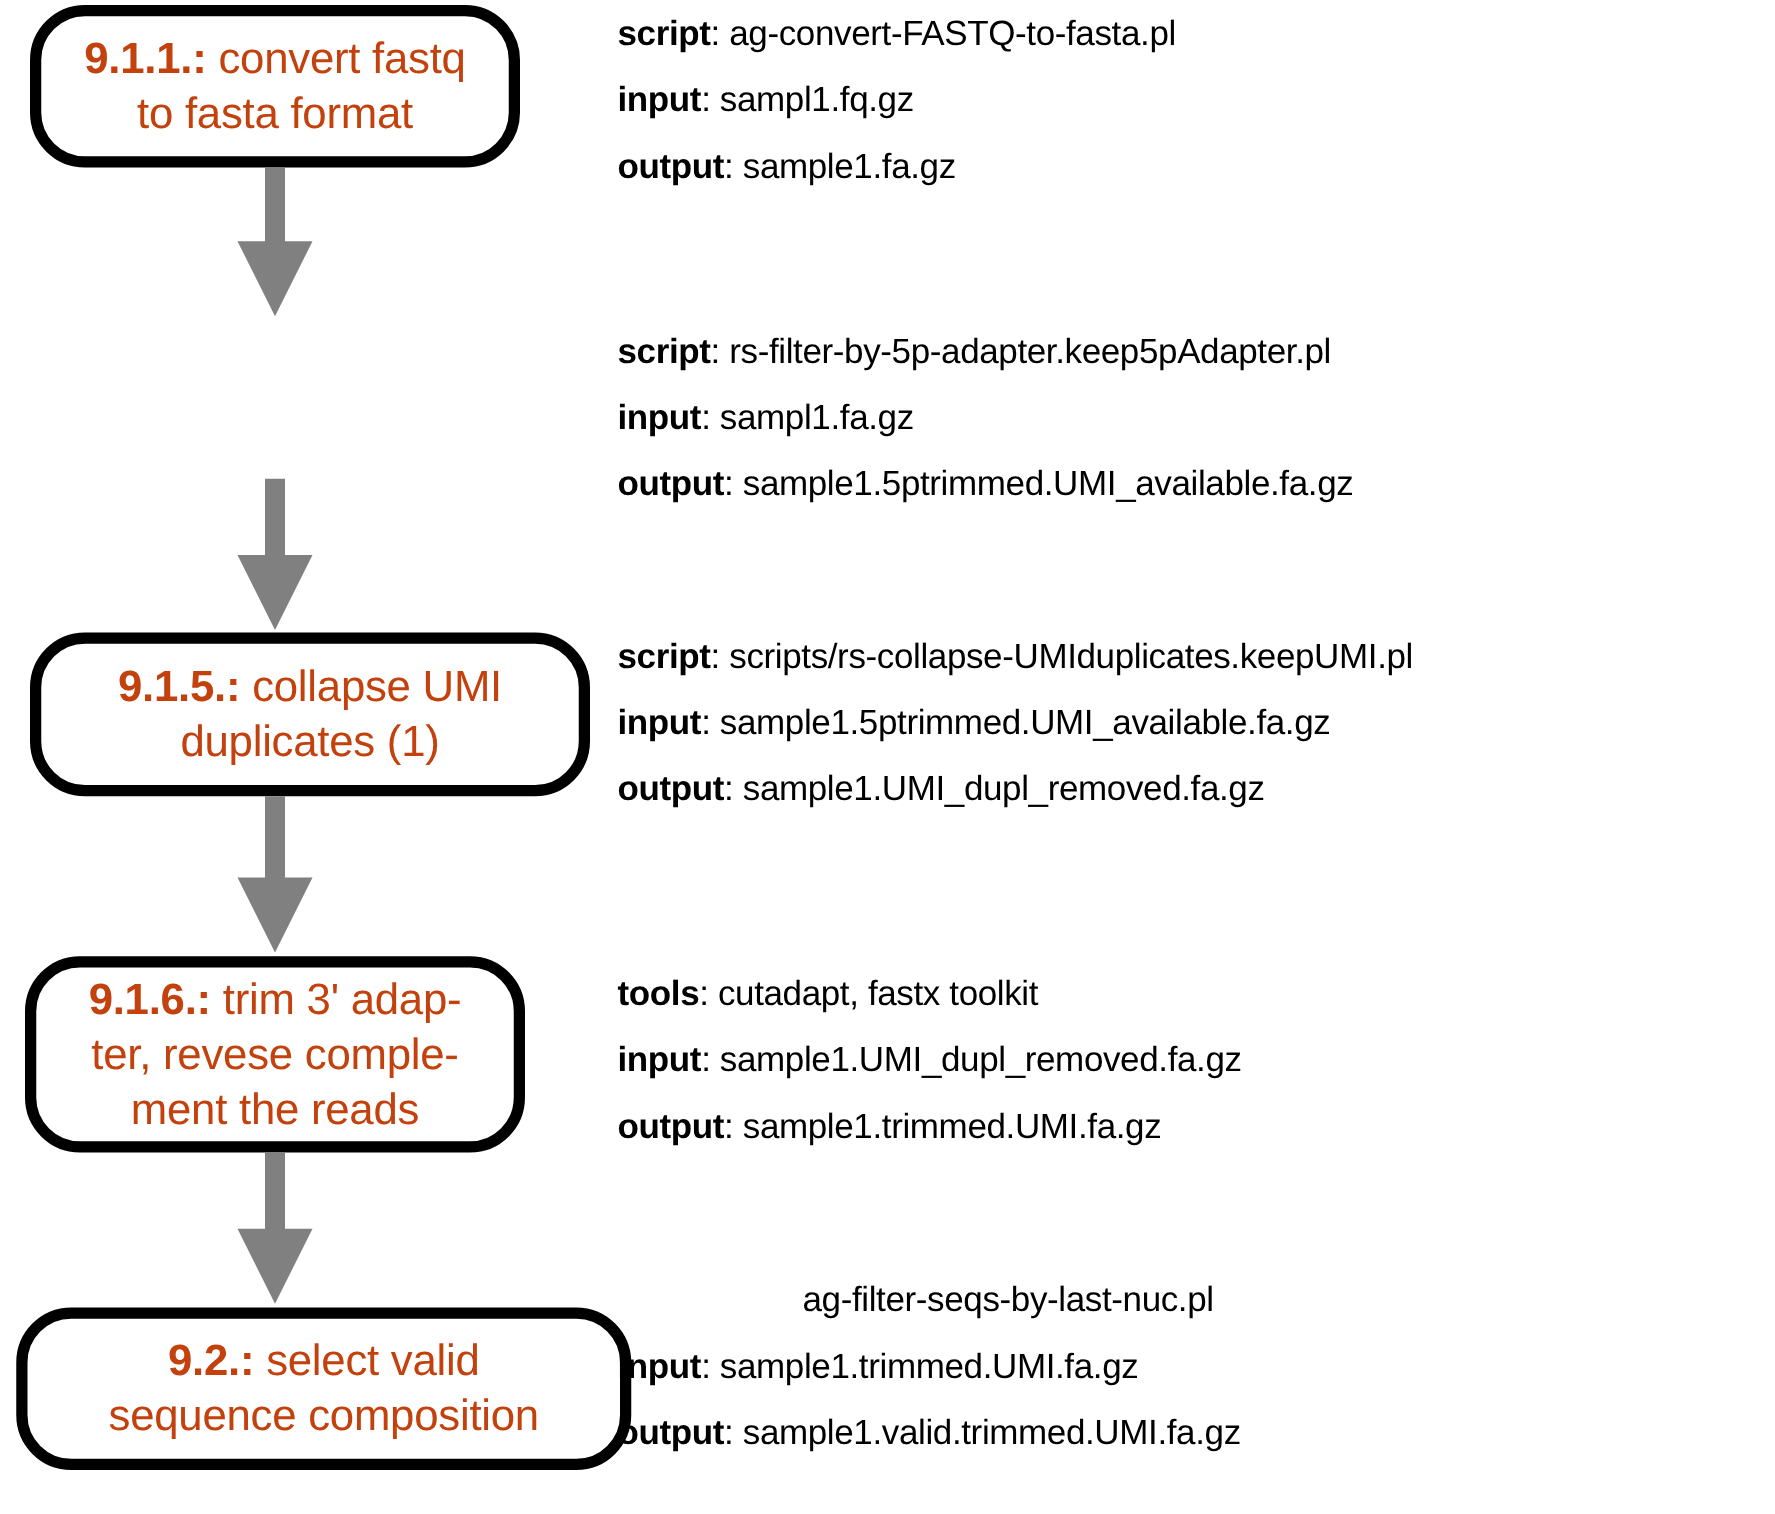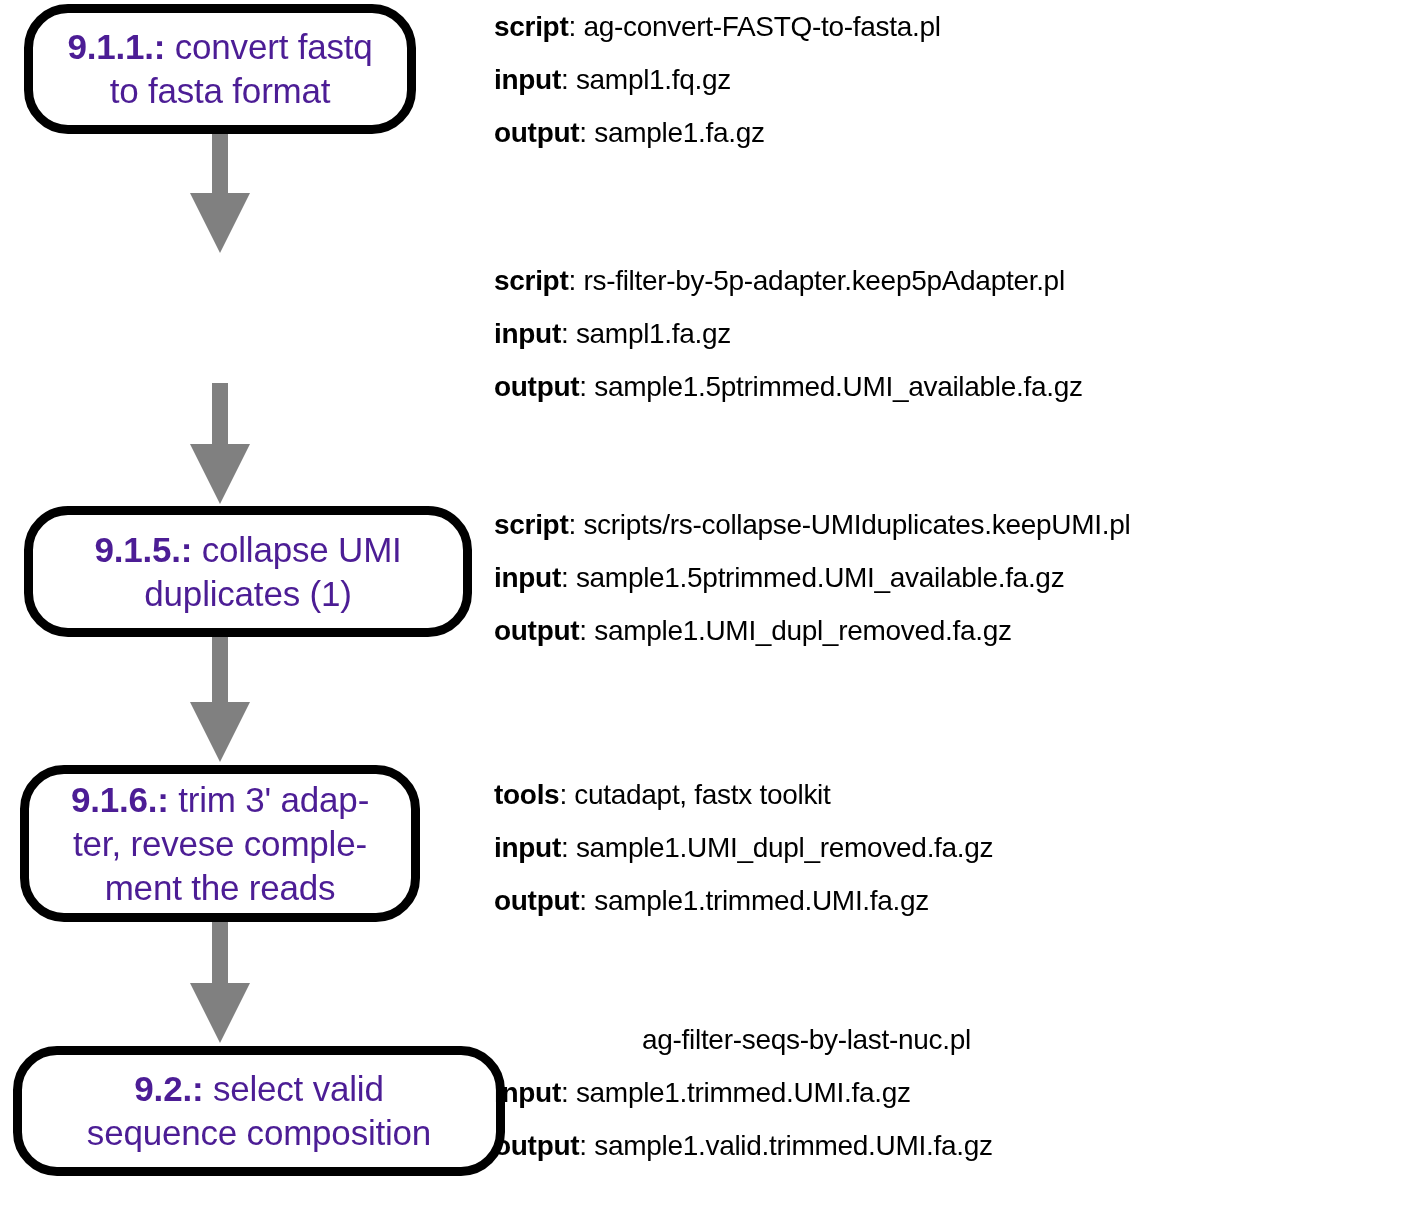--- a/index.html
+++ b/index.html
@@ -23,21 +23,21 @@
   .flow-box {
     position: absolute;
     box-sizing: border-box;
     border: 9px solid #000000;
     border-radius: 44px;
     background: #ffffff;
     display: flex;
     align-items: center;
     justify-content: center;
     text-align: center;
-    color: #4c1d95;
+    color: #c2410c;
     font-size: 35px;
     line-height: 44px;
     letter-spacing: -0.2px;
   }
   .flow-box .bx-label {
     display: block;
     padding: 0 6px;
     white-space: pre-line;
   }
   .flow-box .bx-step {

